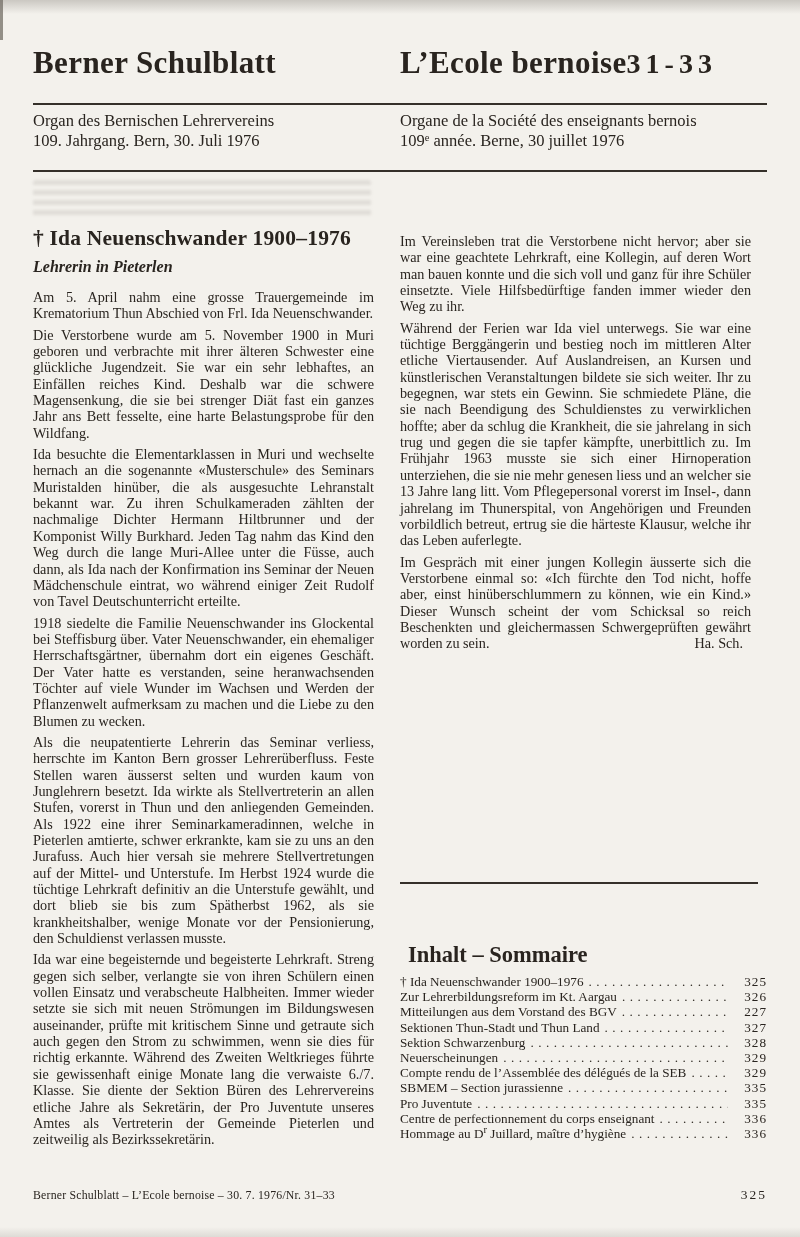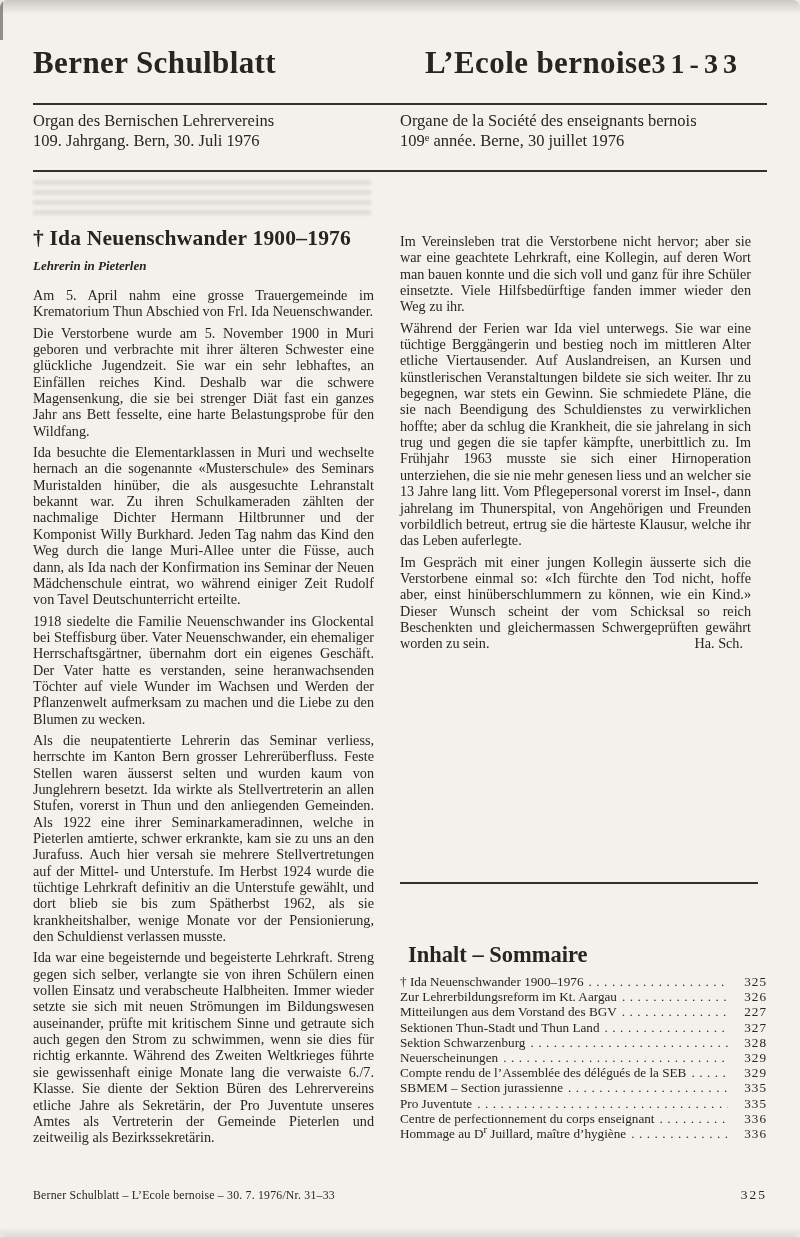--- a/index.html
+++ b/index.html
@@ -8,50 +8,49 @@
     --rule:#35302a;
   }
   html,body{margin:0;padding:0;background:#e9e7e2;}
   .page{
     position:relative;
     width:800px;height:1237px;
     background:var(--paper);
     font-family:"Liberation Serif","DejaVu Serif",serif;
     color:var(--ink);
     overflow:hidden;
-    border-radius:8px;
   }
   
   .scan-top{position:absolute;left:0;top:0;width:800px;height:14px;
     background:linear-gradient(180deg,rgba(110,104,96,.30),rgba(110,104,96,0));}
   .scan-bottom{position:absolute;left:0;bottom:0;width:800px;height:10px;
     background:linear-gradient(0deg,rgba(110,104,96,.16),rgba(110,104,96,0));}
   .edge-streak{position:absolute;left:0;top:0;width:3px;height:40px;background:#736e66;opacity:.75;}
   .ghost-smudge{position:absolute;left:33px;top:180px;width:338px;height:36px;
     background:repeating-linear-gradient(180deg,rgba(95,89,80,.13) 0 5px,rgba(95,89,80,0) 5px 10px);
     filter:blur(1.6px);border-radius:3px;}
   
   .mast-title{position:absolute;top:45px;margin:0;font-size:31px;font-weight:bold;letter-spacing:.4px;white-space:nowrap;}
   .mast-title.de{left:33px;}
-  .mast-right{position:absolute;left:400px;top:45px;width:367px;display:flex;justify-content:center;align-items:baseline;}
+  .mast-right{position:absolute;left:400px;top:45px;width:367px;display:flex;justify-content:flex-start;align-items:baseline;}
   .mast-right .mast-title{position:static;}
   .issue-number{font-size:28px;font-weight:bold;letter-spacing:5px;white-space:nowrap;}
   .rule{position:absolute;left:33px;width:734px;height:2px;background:var(--rule);}
   .rule-top{top:103px;}
   .rule-bottom{top:170px;}
   .subhead{position:absolute;top:111px;font-size:16.5px;line-height:19.5px;white-space:nowrap;}
   .subhead.de{left:33px;}
   .subhead.fr{left:400px;}
   .sup{font-size:10.5px;position:relative;top:-5px;}
   
   .col{position:absolute;top:226px;}
   .col-left{left:33px;width:357px;}
   .col-right{left:400px;width:367px;height:1011px;}
   .article-title{margin:0;font-size:21.5px;font-weight:bold;letter-spacing:.2px;white-space:nowrap;}
-  .article-subtitle{margin:7px 0 13px 0;font-size:13px;font-weight:bold;font-style:italic;}
+  .article-subtitle{margin:7px 0 13px 0;font-size:16px;font-weight:bold;font-style:italic;}
   .body-para{margin:0 16px 5px 0;font-size:14.2px;line-height:16.35px;text-align:justify;}
   #right-paras{margin-top:7px;}
   .has-signature{position:relative;}
   .signature{position:absolute;right:8px;bottom:0;}
   
   .toc-rule{position:absolute;left:0;top:656px;width:358px;height:2px;background:var(--rule);}
   .toc-heading{position:absolute;left:0;top:708px;margin:8px;font-size:22.5px;font-weight:bold;}
   .toc-list{position:absolute;left:0;top:748px;width:367px;}
   .toc-row{display:flex;align-items:baseline;font-size:13.2px;line-height:15.2px;}
   .toc-label{white-space:nowrap;}

